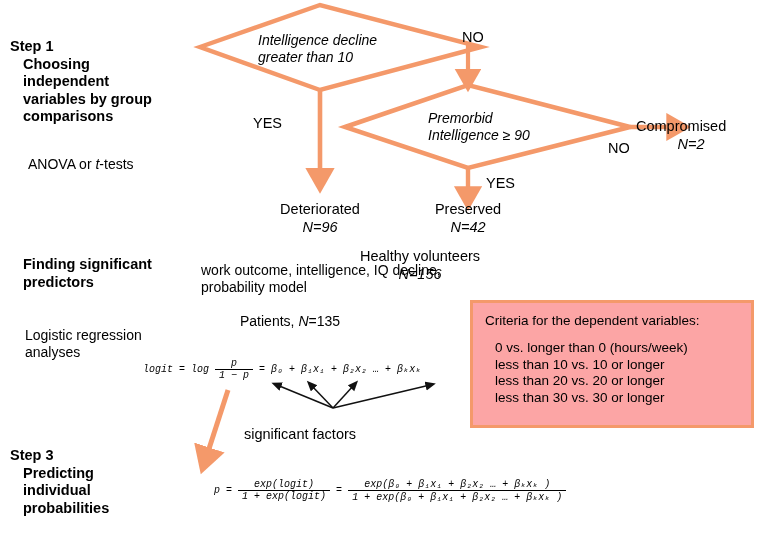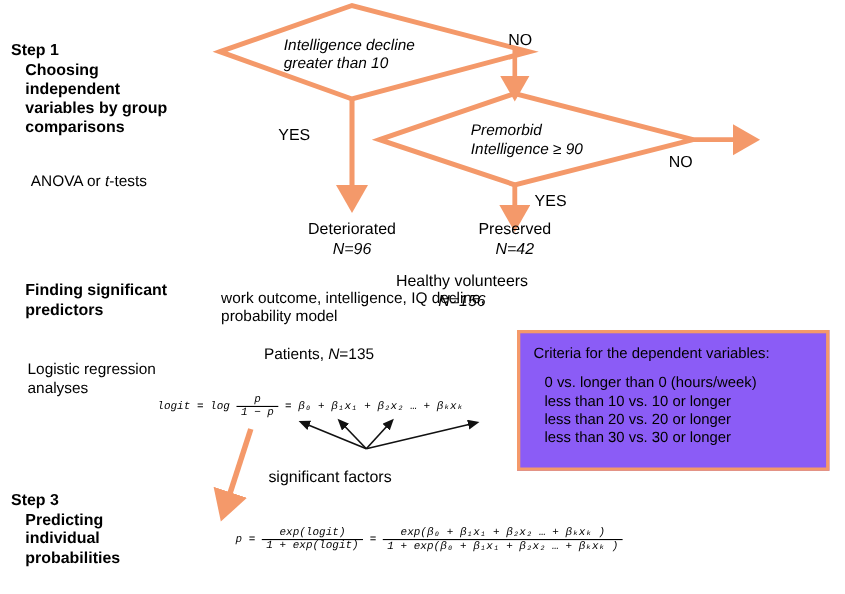--- a/index.html
+++ b/index.html
@@ -10,21 +10,21 @@
   .abs{position:absolute;}
   .step-head{font-weight:bold;font-size:14.5px;line-height:17.5px;}
   .step-sub{font-size:14px;line-height:17px;}
   .node{font-size:14.5px;line-height:17.5px;text-align:center;}
   .diamond-label{font-size:14px;line-height:17px;font-style:italic;}
   .yn{font-size:14.5px;}
   .math{font-family:Liberation Mono, monospace;font-style:italic;font-size:10px;}
   .frac{display:inline-block;vertical-align:middle;text-align:center;}
   .frac .num{display:block;padding:0 4px;}
   .frac .den{display:block;border-top:1.4px solid #000;padding:0 4px;}
-  .critbox{position:absolute;border:3px solid #F4996A;background:#8b5cf6;}
+  .critbox{position:absolute;border:3px solid #F4996A;background:#fca5a5;}
   .crit-title{font-size:13.5px;line-height:17px;}
   .crit-line{font-size:13.5px;line-height:16.5px;}
   .italic{font-style:italic;}
 </style>
 </head>
 <body>
 
 <div class="stage">
 
   <svg class="layer" viewBox="0 0 768 540">
@@ -108,20 +108,24 @@
   <div class="abs node" style="left:248px;top:201px;width:144px;">
     <div>Deteriorated</div>
     <div class="italic">N=96</div>
   </div>
 
   <div class="abs node" style="left:404px;top:201px;width:128px;">
     <div>Preserved</div>
     <div class="italic">N=42</div>
   </div>
 
+  <div class="abs node" style="left:636px;top:118px;width:130px;text-align:left;">
+    <div>Compromised</div>
+    <div class="italic" style="text-align:center;width:110px;">N=2</div>
+  </div>
 
   <div class="abs node" style="left:330px;top:248px;width:180px;">
     <div>Healthy volunteers</div>
     <div class="italic">N=156</div>
   </div>
 
   <div class="abs step-head" style="left:10px;top:256px;width:200px;">
     <div style="padding-left:13px;">
       <div>Finding significant</div>
       <div>predictors</div>

